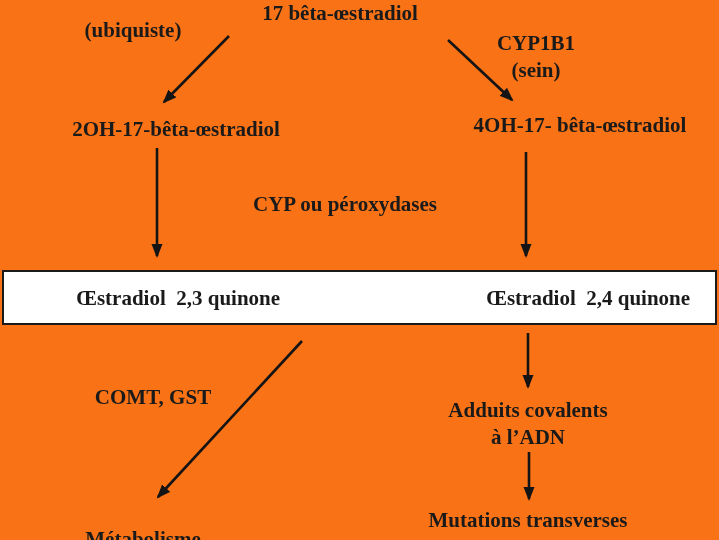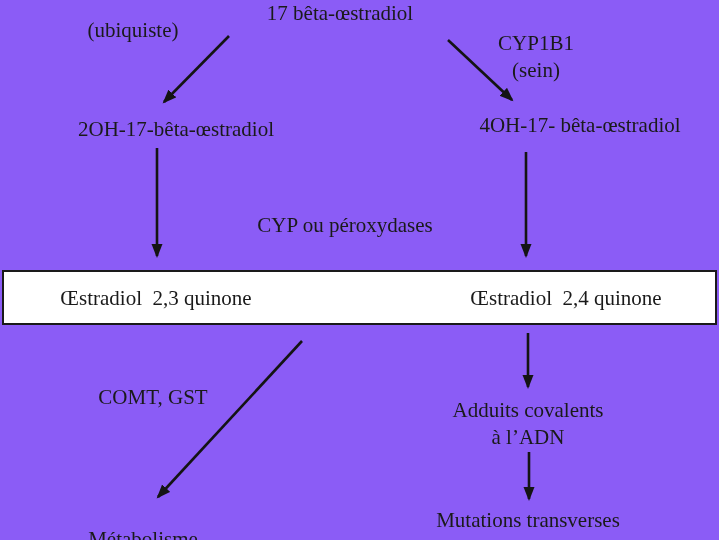--- a/index.html
+++ b/index.html
@@ -4,39 +4,40 @@
 <style>
   html, body {
     margin: 0;
     padding: 0;
     background: #ffffff;
   }
   .canvas {
     position: relative;
     width: 719px;
     height: 540px;
-    background: #8b5cf6;
+    background: #f97316;
     overflow: hidden;
     font-family: "Liberation Serif", "DejaVu Serif", serif;
-    font-weight: normal;
+    font-weight: bold;
     color: #1a1a1a;
   }
   .label {
     position: absolute;
     transform: translateX(-50%);
     font-size: 21px;
     line-height: 24px;
     white-space: nowrap;
     text-align: center;
   }
   .label.two-line {
     line-height: 27px;
   }
   .pre {
     white-space: pre;
+    margin-left: 22px;
   }
   .arrows-layer {
     position: absolute;
     left: 0;
     top: 0;
     width: 719px;
     height: 540px;
   }
   .quinone-box {
     position: absolute;
@@ -80,21 +81,21 @@
 
   <div class="label two-line" style="left:536px; top:30px;">
     <div>CYP1B1</div>
     <div>(sein)</div>
   </div>
 
   <div class="label" style="left:136px; top:117px;margin-left:40px;">2OH-17-bêta-œstradiol</div>
 
   <div class="label" style="left:580px; top:113px;text-align:right;">4OH-17- bêta-œstradiol</div>
 
-  <div class="label" style="left:345px; top:213px;">CYP ou péroxydases</div>
+  <div class="label" style="left:345px; top:192px;">CYP ou péroxydases</div>
 
   <div class="quinone-box">
     <div class="label pre" style="left:152px;">Œstradiol  2,3 quinone</div>
     <div class="label pre" style="left:562px;">Œstradiol  2,4 quinone</div>
   </div>
 
   <div class="label" style="left:153px; top:385px;">COMT, GST</div>
 
   <div class="label" style="left:143px; top:511px;margin-top:16px;">Métabolisme</div>
 

